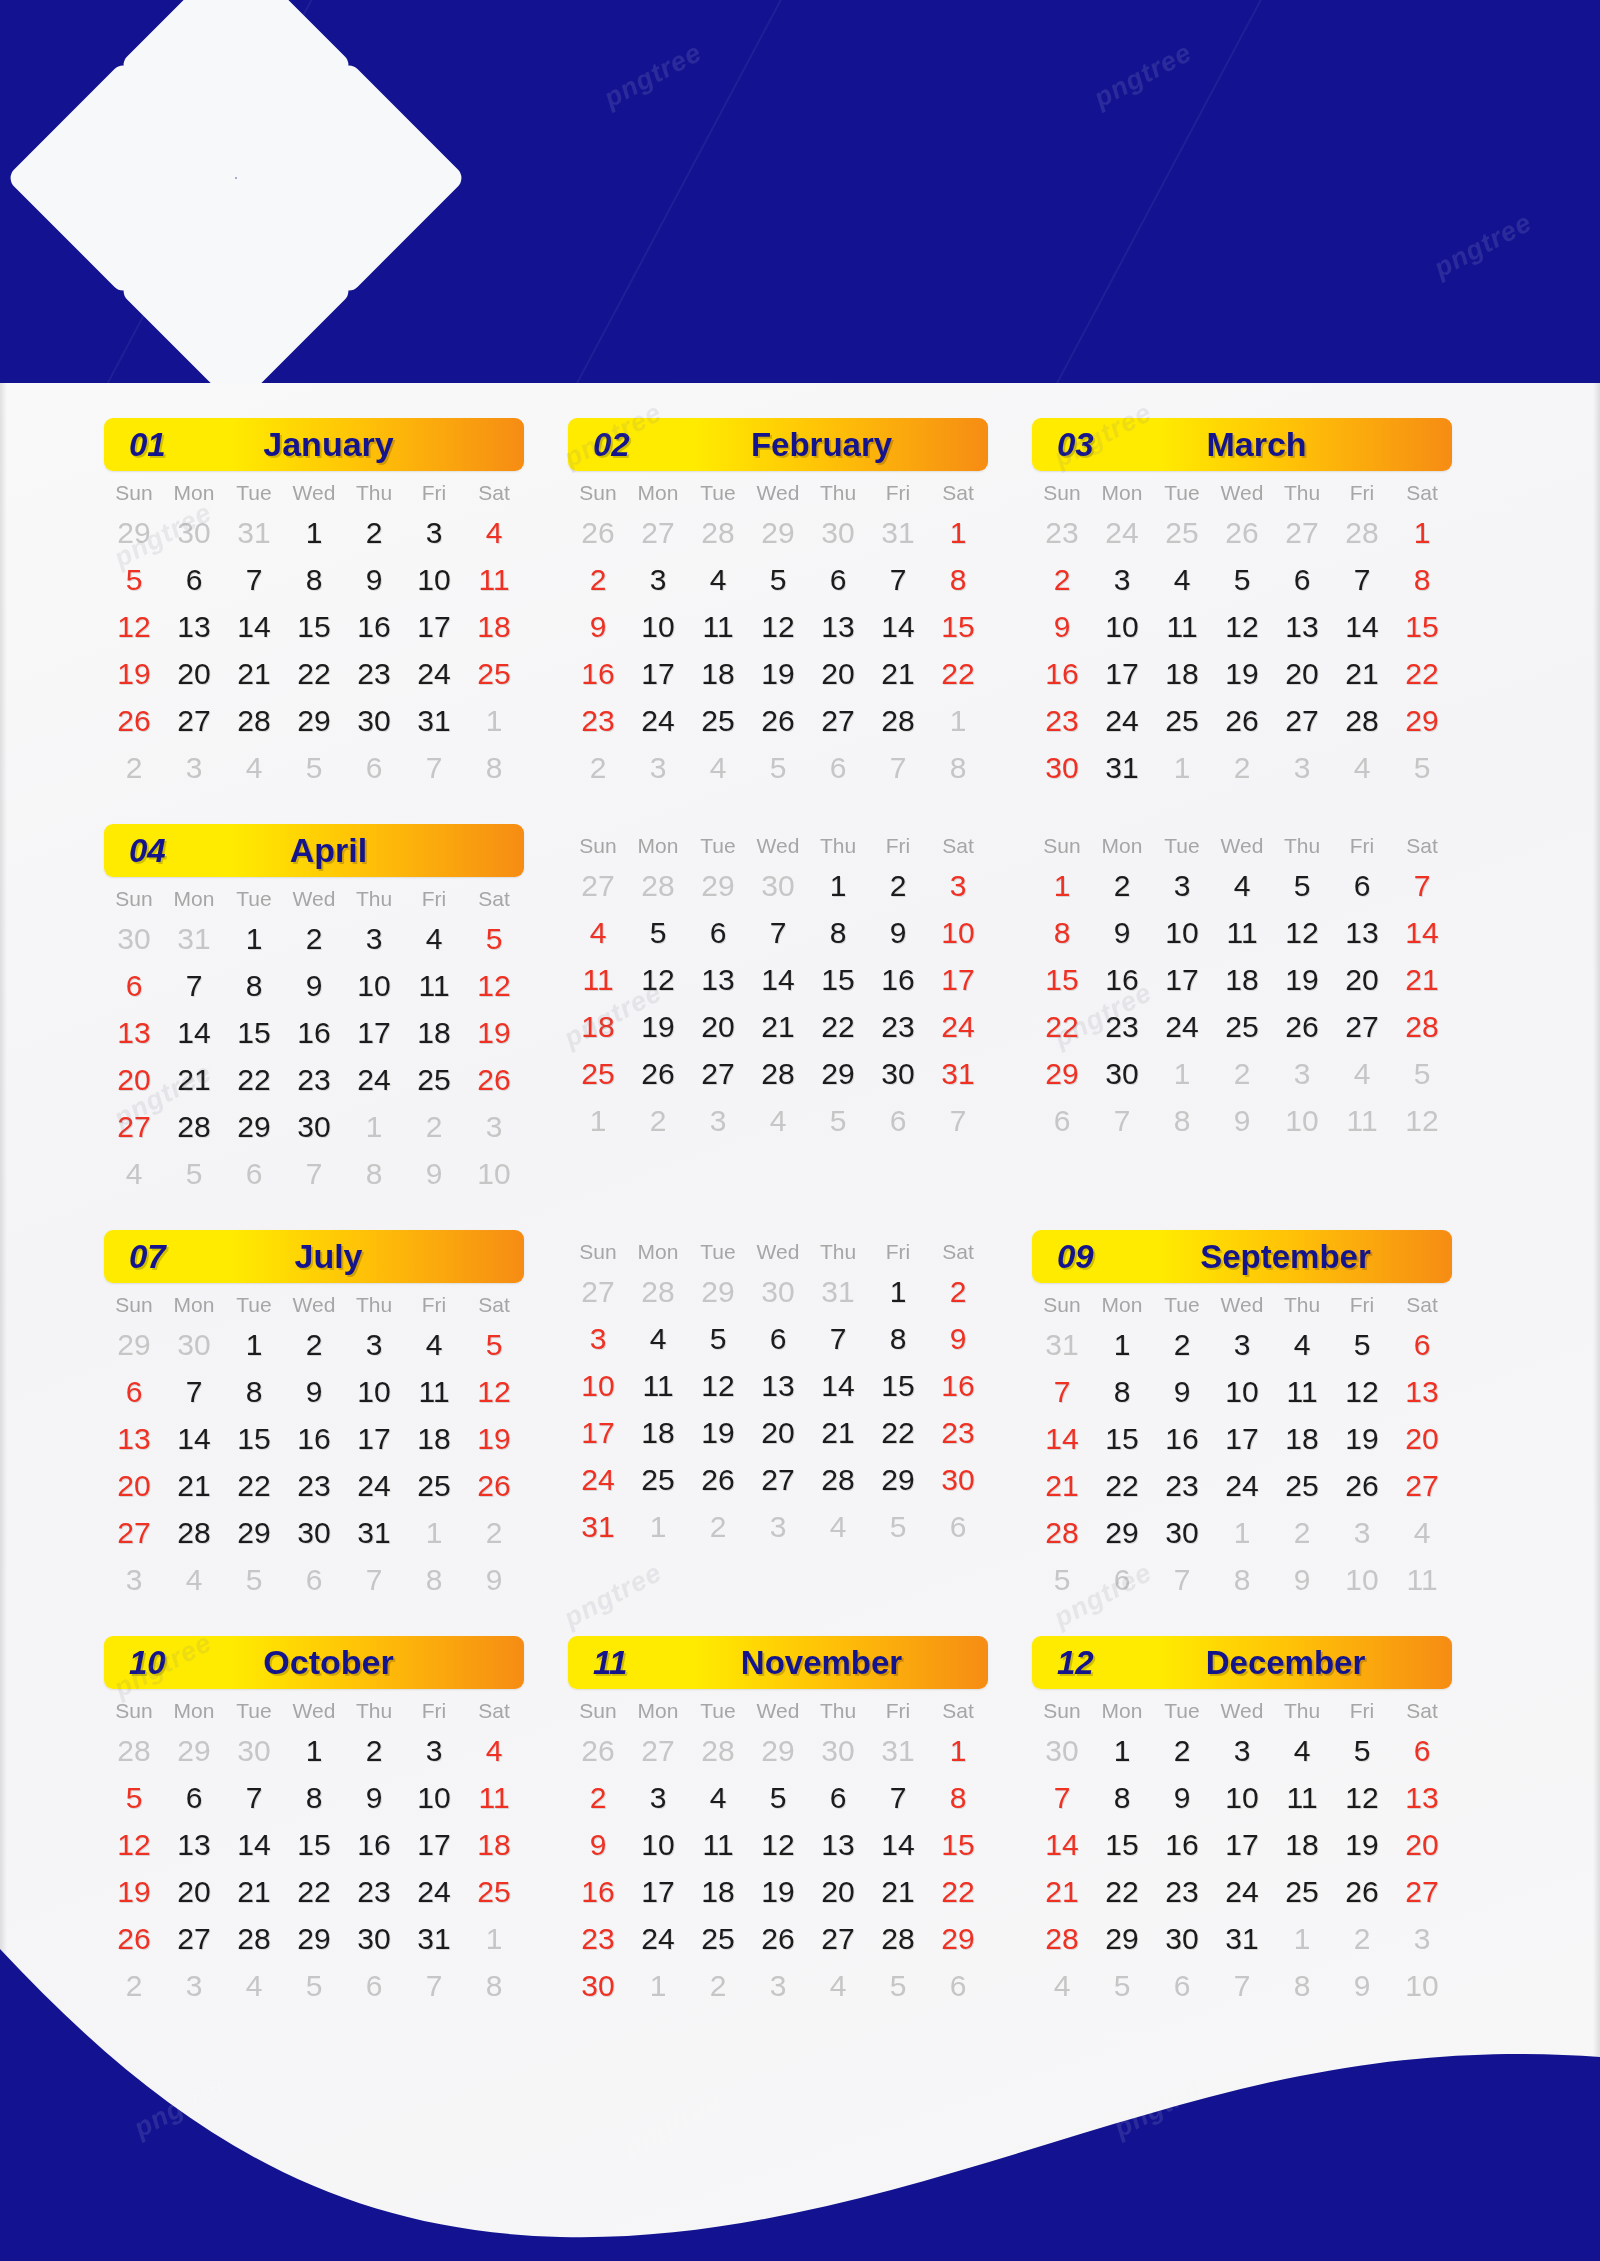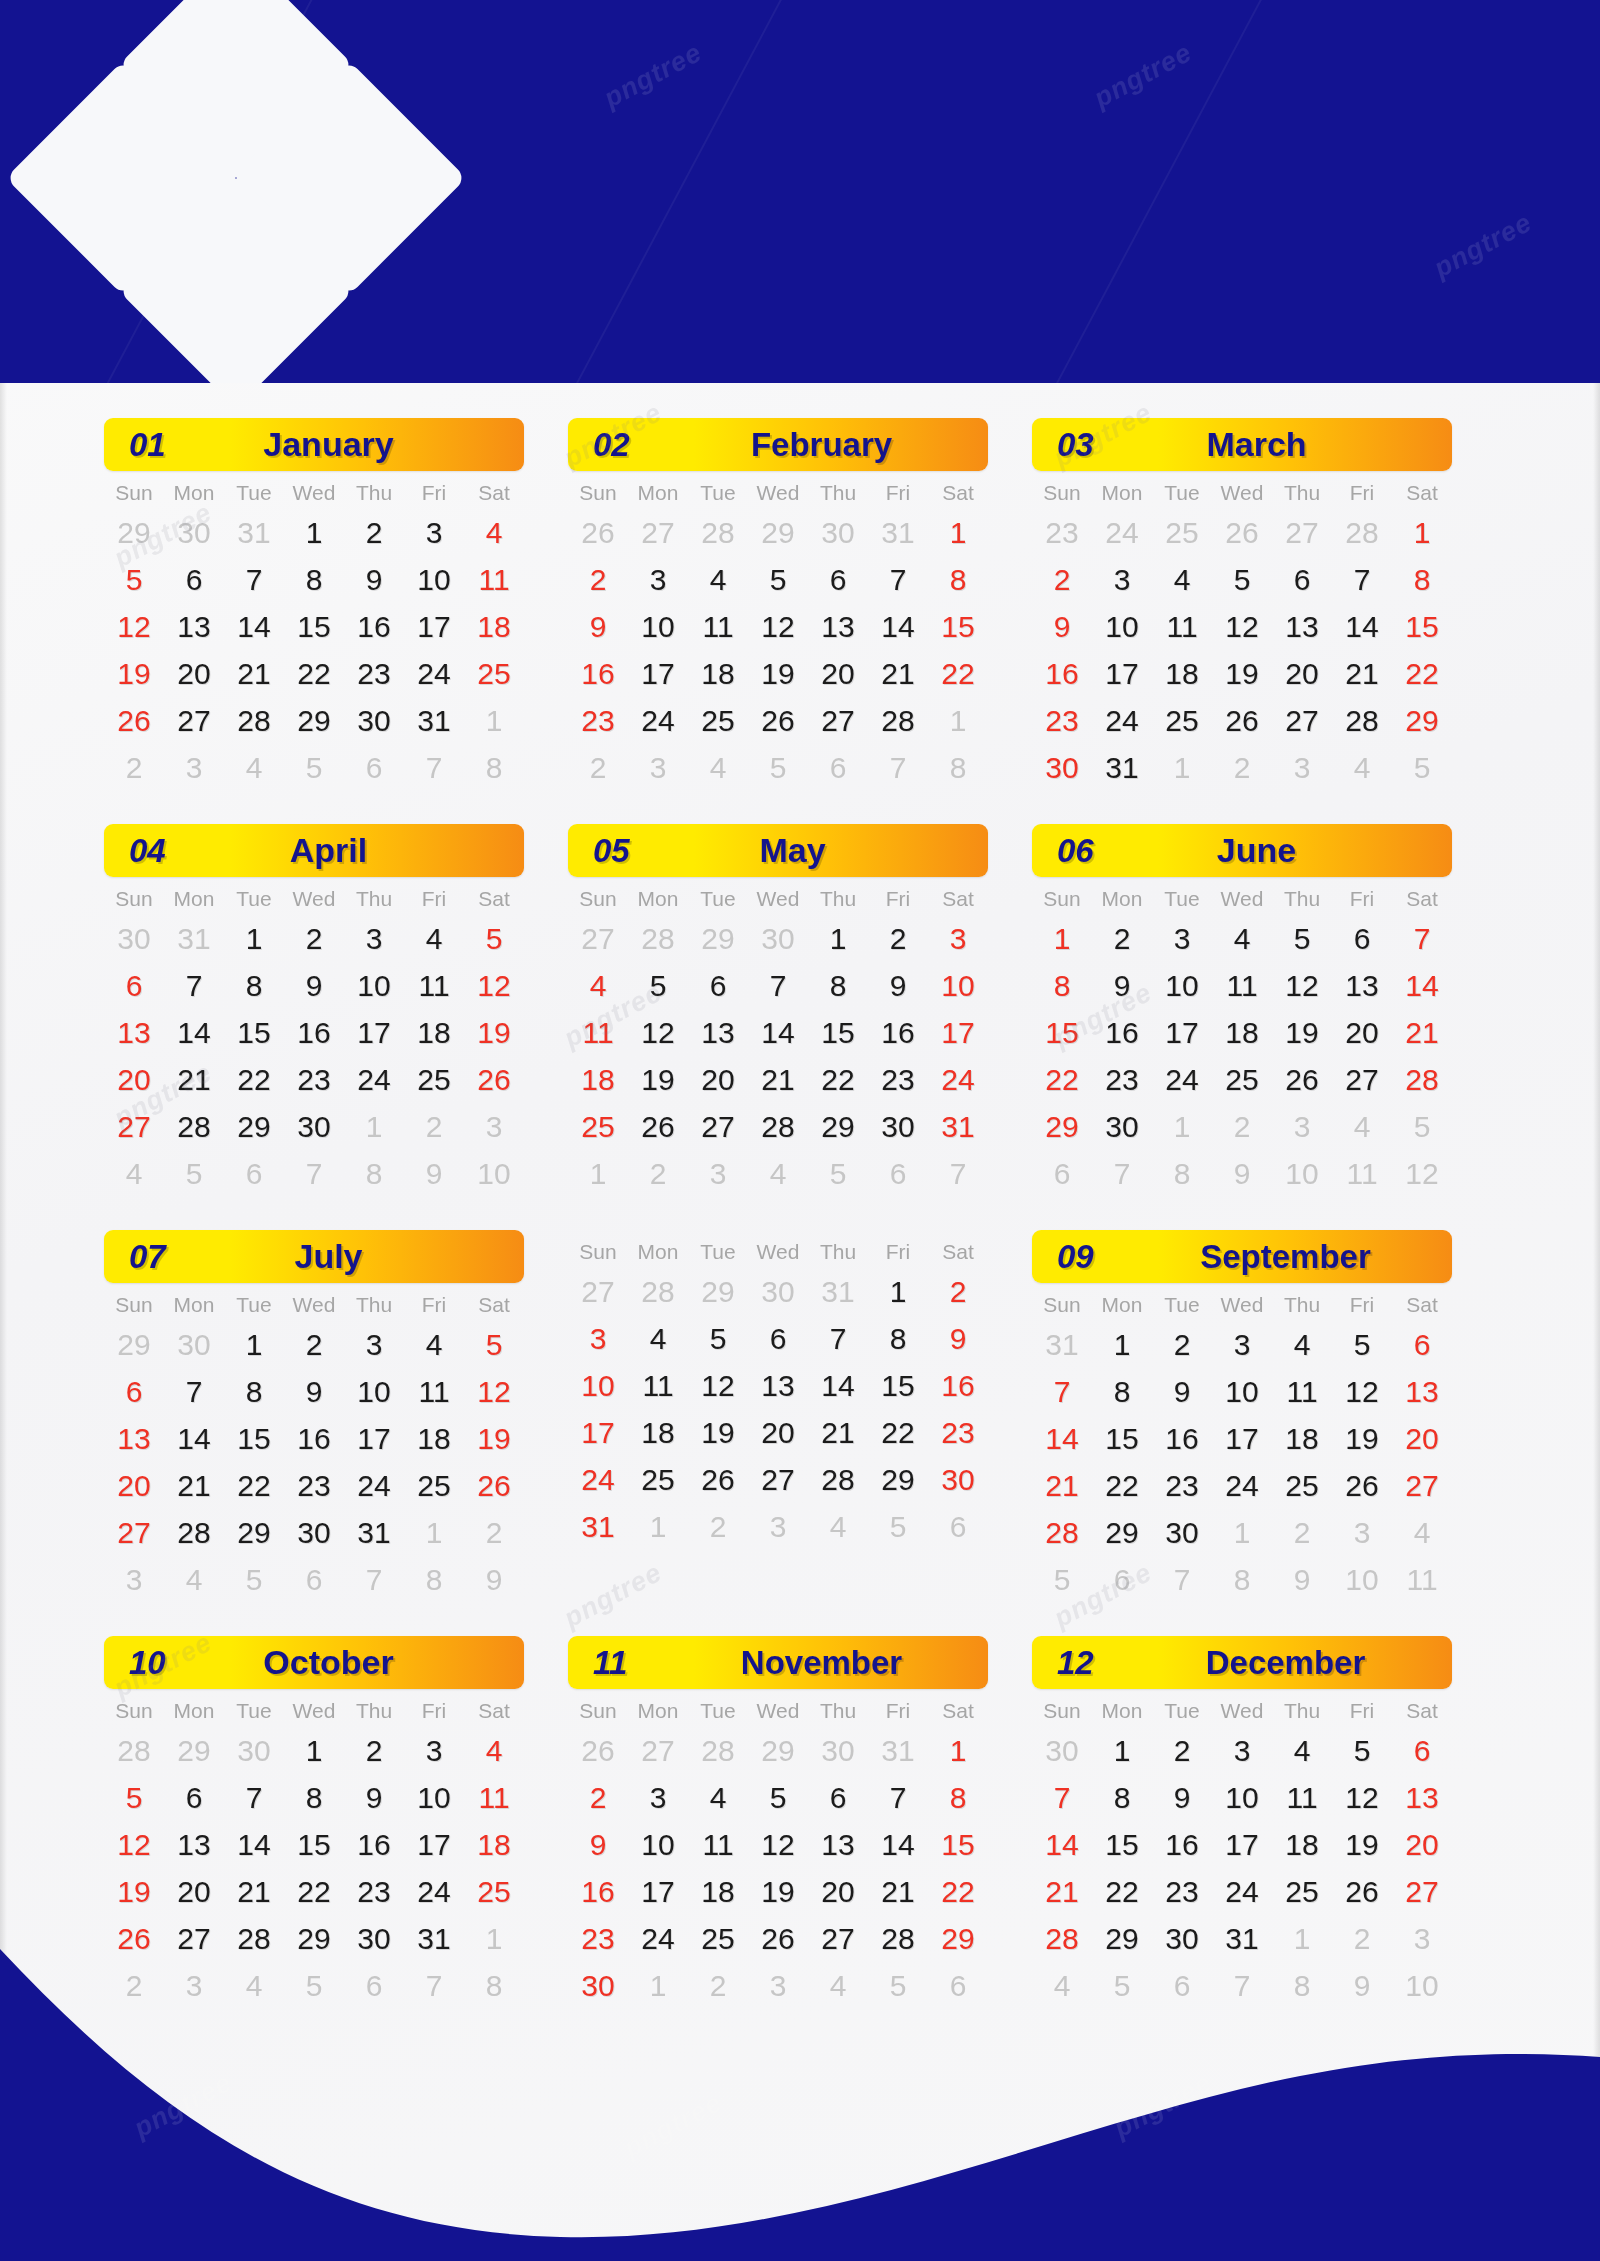--- a/index.html
+++ b/index.html
@@ -377,24 +377,20 @@
           <div class="day mut" style="color: rgb(198, 198, 198);">4</div>
           <div class="day mut" style="color: rgb(198, 198, 198);">5</div>
           <div class="day mut" style="color: rgb(198, 198, 198);">6</div>
           <div class="day mut" style="color: rgb(198, 198, 198);">7</div>
           <div class="day mut" style="color: rgb(198, 198, 198);">8</div>
           <div class="day mut" style="color: rgb(198, 198, 198);">9</div>
           <div class="day mut" style="color: rgb(198, 198, 198);">10</div>
         </div>
       </div>
       <div class="month">
-        <div class="m-head" style="background: linear-gradient(90deg, rgb(255, 235, 0) 0%, rgb(255, 235, 0) 30%, rgb(255, 193, 7) 62%, rgb(246, 140, 20) 100%);">
-          <div class="m-num" style="color: rgb(20, 20, 140);">05</div>
-          <div class="m-name" style="color: rgb(20, 20, 140);">May</div>
-        </div>
         <div class="dow">
           <span style="color: rgb(166, 166, 166);">Sun</span>
           <span style="color: rgb(166, 166, 166);">Mon</span>
           <span style="color: rgb(166, 166, 166);">Tue</span>
           <span style="color: rgb(166, 166, 166);">Wed</span>
           <span style="color: rgb(166, 166, 166);">Thu</span>
           <span style="color: rgb(166, 166, 166);">Fri</span>
           <span style="color: rgb(166, 166, 166);">Sat</span>
         </div>
         <div class="days">
@@ -436,24 +432,20 @@
           <div class="day mut" style="color: rgb(198, 198, 198);">1</div>
           <div class="day mut" style="color: rgb(198, 198, 198);">2</div>
           <div class="day mut" style="color: rgb(198, 198, 198);">3</div>
           <div class="day mut" style="color: rgb(198, 198, 198);">4</div>
           <div class="day mut" style="color: rgb(198, 198, 198);">5</div>
           <div class="day mut" style="color: rgb(198, 198, 198);">6</div>
           <div class="day mut" style="color: rgb(198, 198, 198);">7</div>
         </div>
       </div>
       <div class="month">
-        <div class="m-head" style="background: linear-gradient(90deg, rgb(255, 235, 0) 0%, rgb(255, 235, 0) 30%, rgb(255, 193, 7) 62%, rgb(246, 140, 20) 100%);">
-          <div class="m-num" style="color: rgb(20, 20, 140);">06</div>
-          <div class="m-name" style="color: rgb(20, 20, 140);">June</div>
-        </div>
         <div class="dow">
           <span style="color: rgb(166, 166, 166);">Sun</span>
           <span style="color: rgb(166, 166, 166);">Mon</span>
           <span style="color: rgb(166, 166, 166);">Tue</span>
           <span style="color: rgb(166, 166, 166);">Wed</span>
           <span style="color: rgb(166, 166, 166);">Thu</span>
           <span style="color: rgb(166, 166, 166);">Fri</span>
           <span style="color: rgb(166, 166, 166);">Sat</span>
         </div>
         <div class="days">

